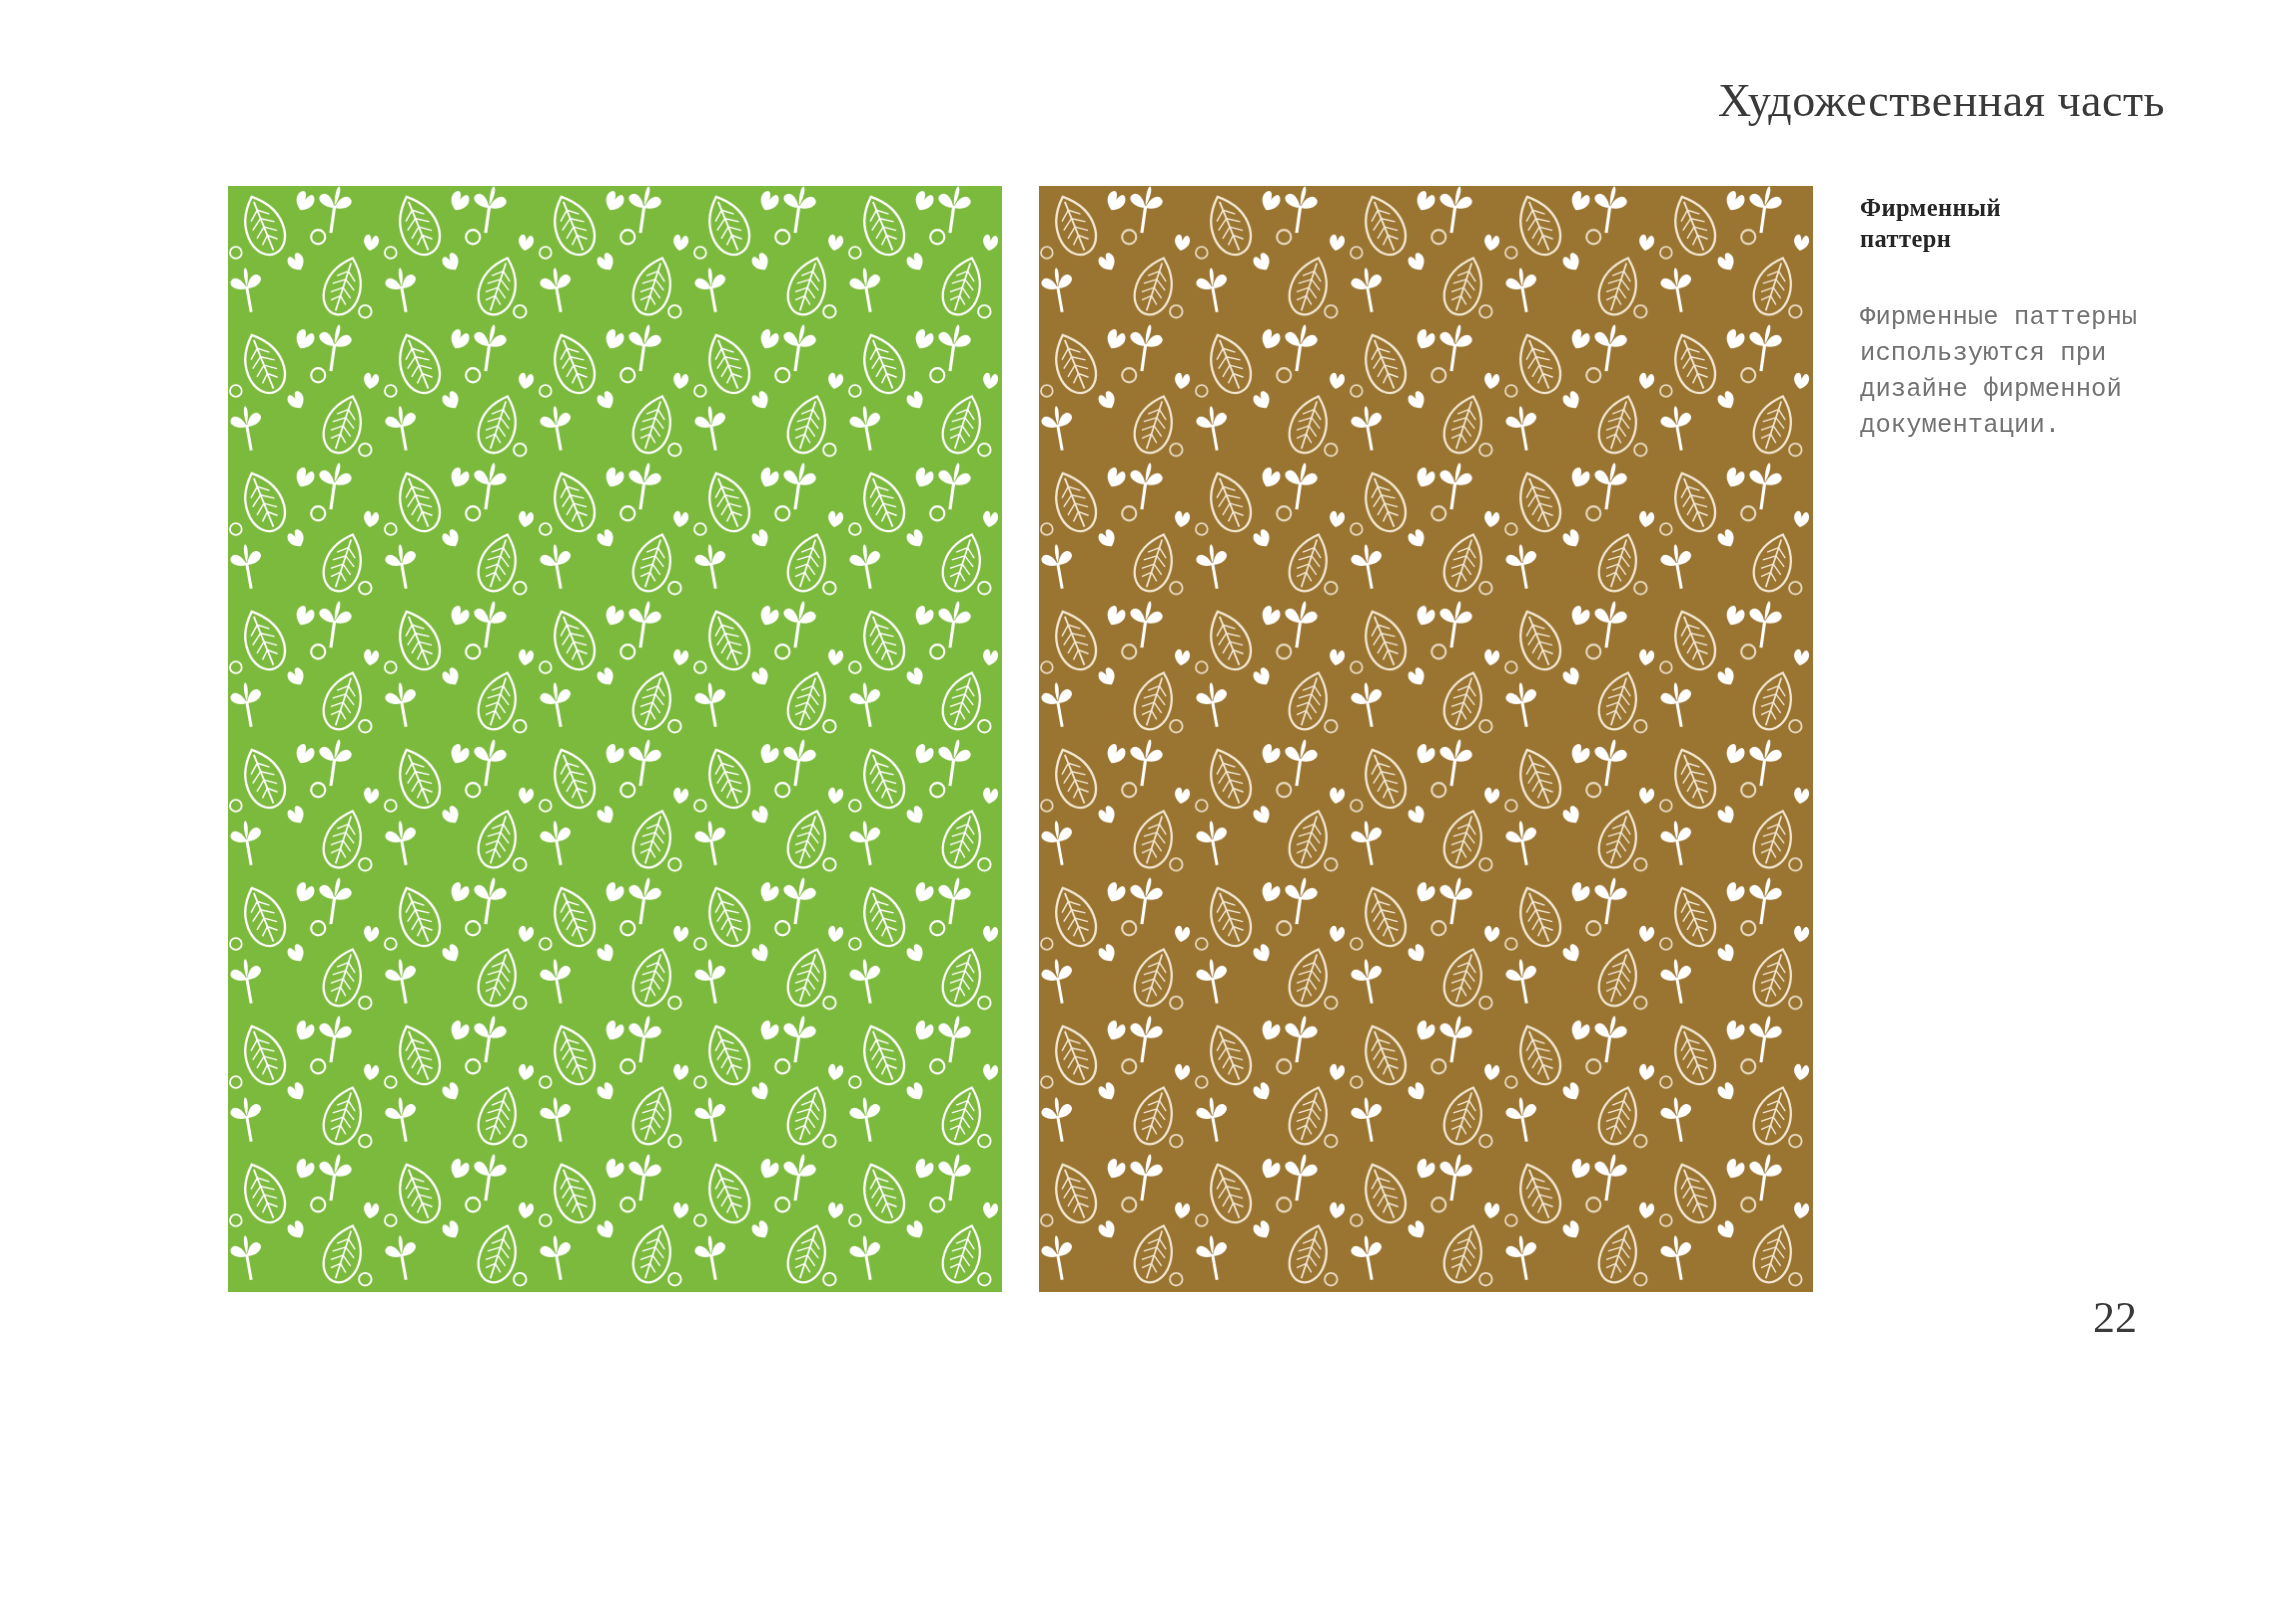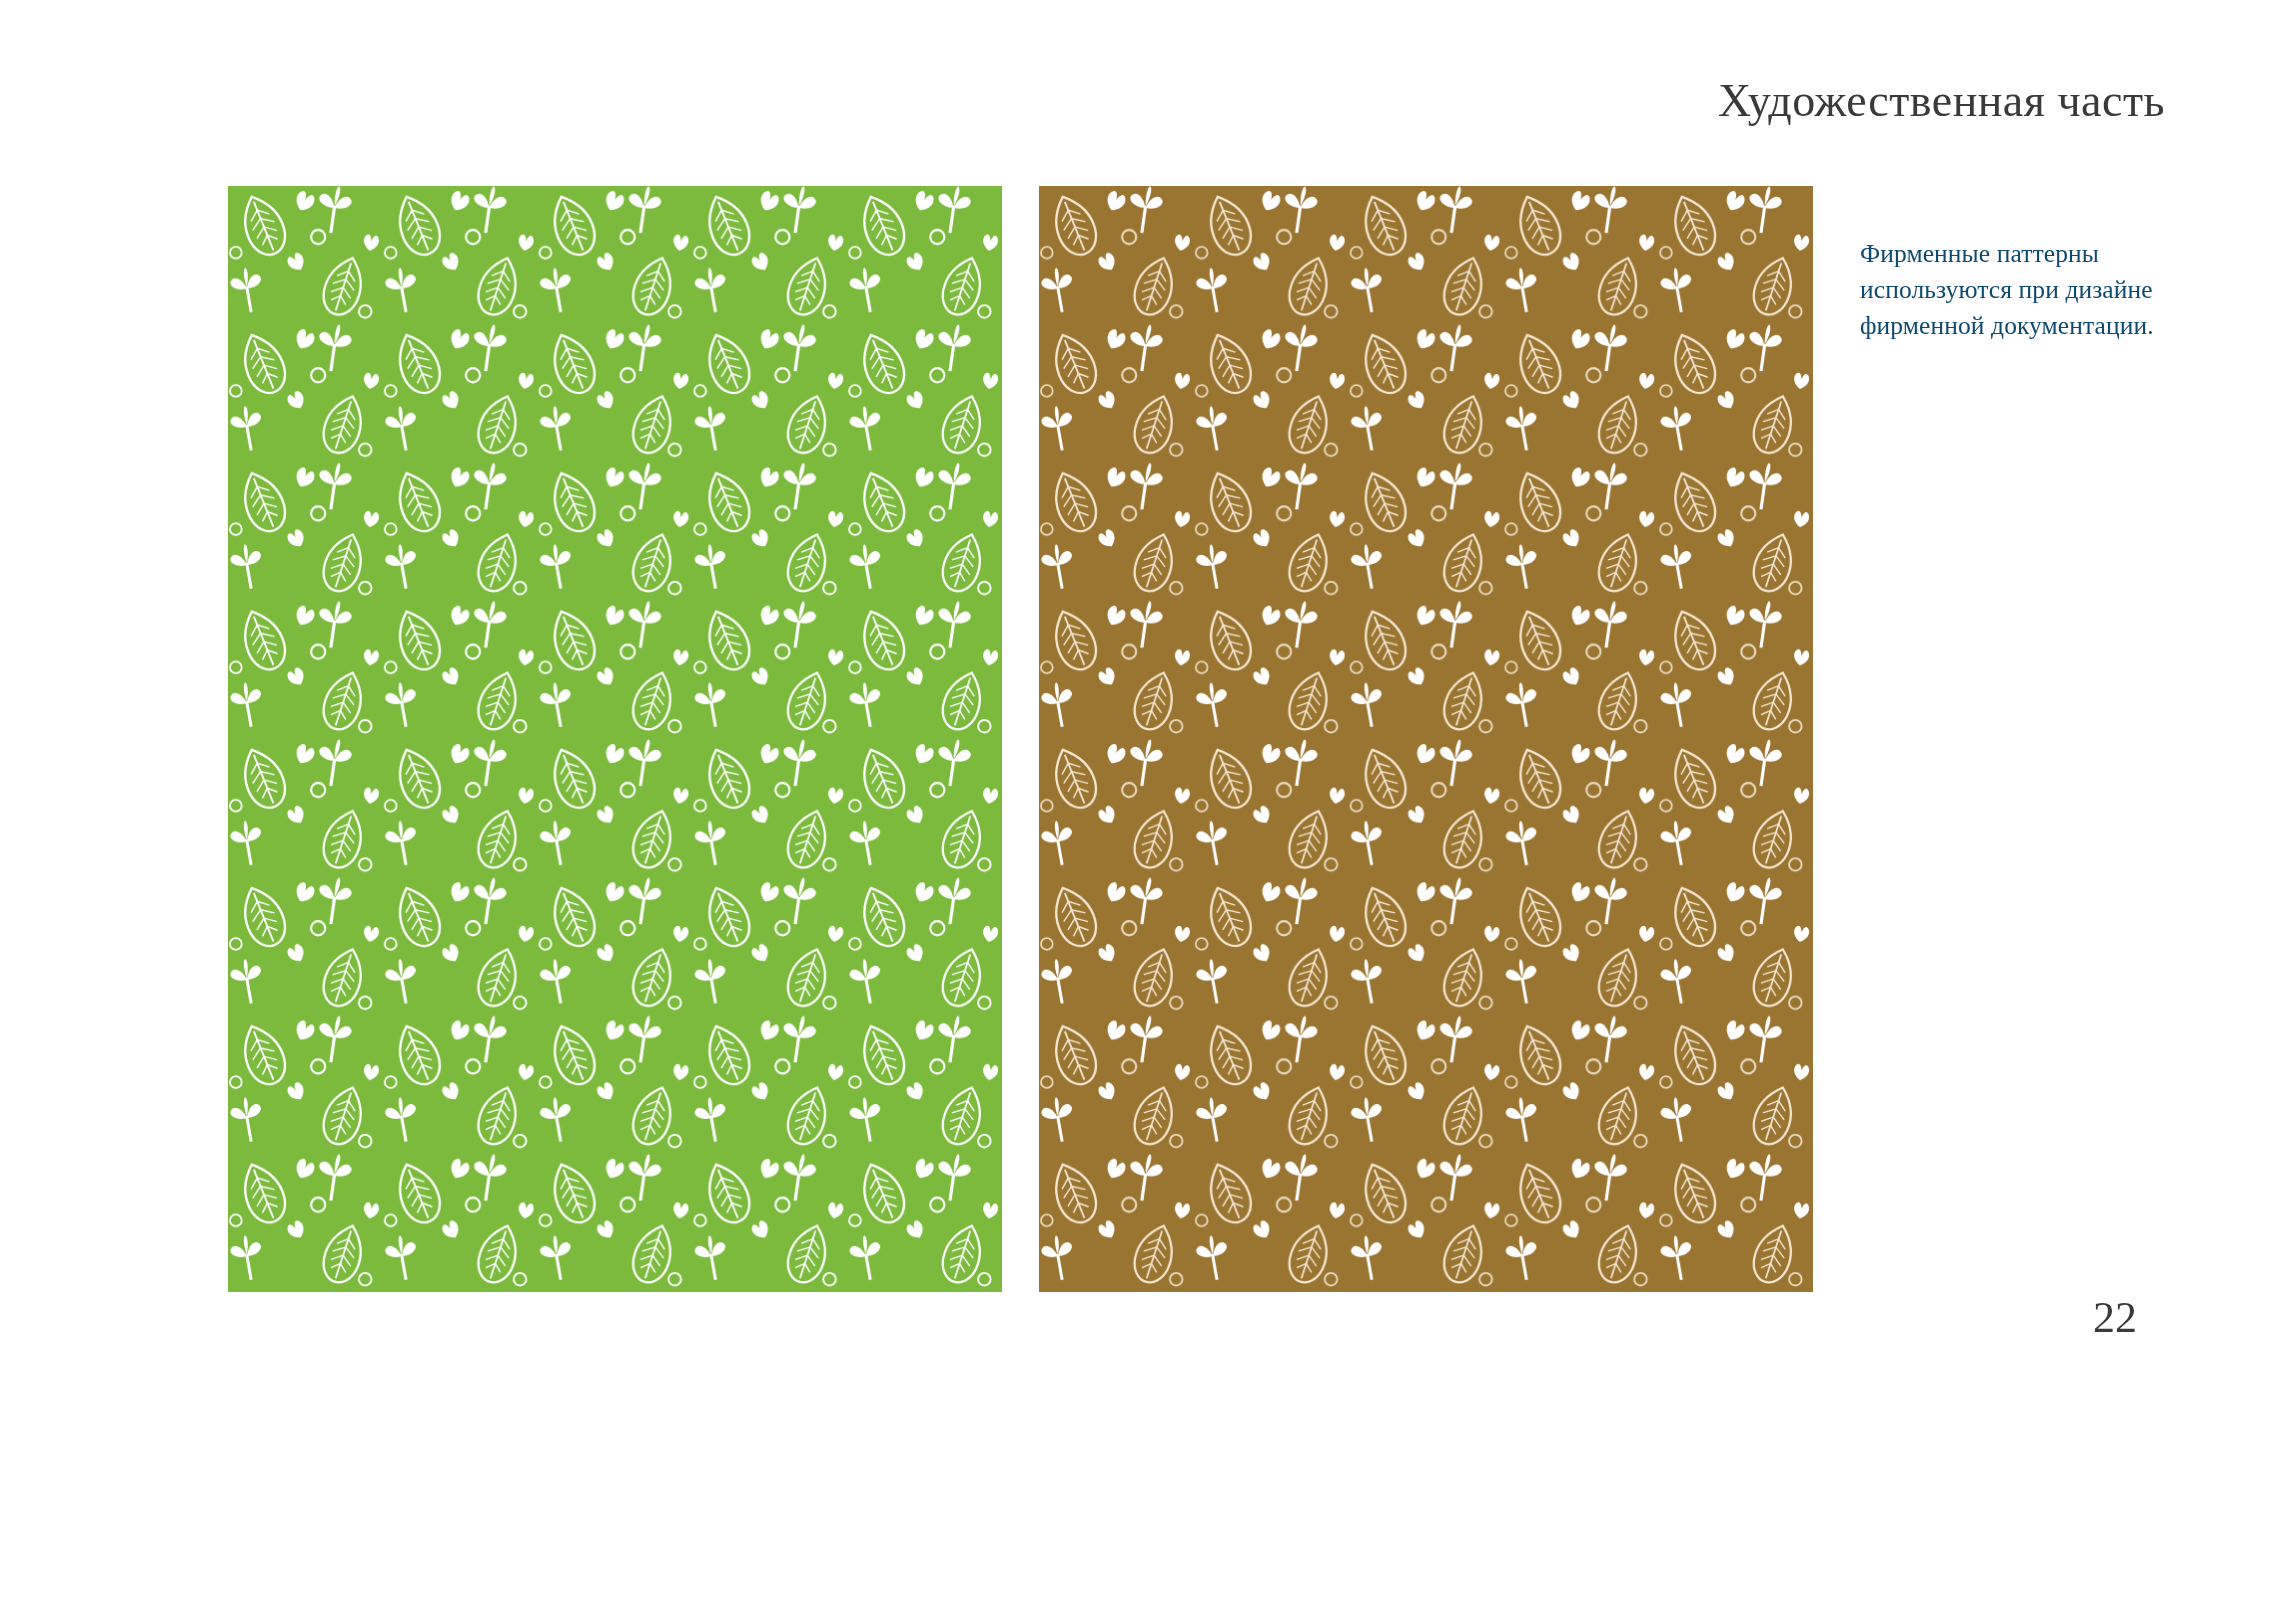--- a/index.html
+++ b/index.html
@@ -59,24 +59,24 @@
   .sidebar-title {
     font-family: "Liberation Serif", serif;
     font-weight: bold;
     font-size: 24.5px;
     line-height: 1.28;
     color: #262626;
     margin-bottom: 45px;
     letter-spacing: 0.4px;
   }
   .sidebar-para {
-    font-family: Liberation Serif, serif;
+    font-family: Liberation Mono, monospace;
     font-size: 25.5px;
     line-height: 1.42;
-    color: #0c4a6e;
+    color: #737373;
     margin-bottom: 39px;
     letter-spacing: 0.1px;
     margin-top: 44px;
   }
   .sidebar-para:last-child { margin-bottom: 0; }
 
   
   .page-number {
     position: absolute;
     left: 2093px;
@@ -173,17 +173,21 @@
           <use href="#ringB" transform="translate(8,68) scale(0.75)"></use>
           <use href="#ringB" transform="translate(140,128) scale(0.8)"></use>
         </pattern>
       </defs>
       <rect width="790" height="1128" fill="url(#brownPat)"></rect>
     </svg>
   </div>
 </div>
 
 <div class="sidebar">
+  <div class="sidebar-title">
+    <div>Фирменный</div>
+    <div>паттерн</div>
+  </div>
   <div class="sidebar-para">Фирменные паттерны используются при дизайне фирменной документации.</div>
 </div>
 
 <div class="page-number">22</div>
 
 
 </body></html>

